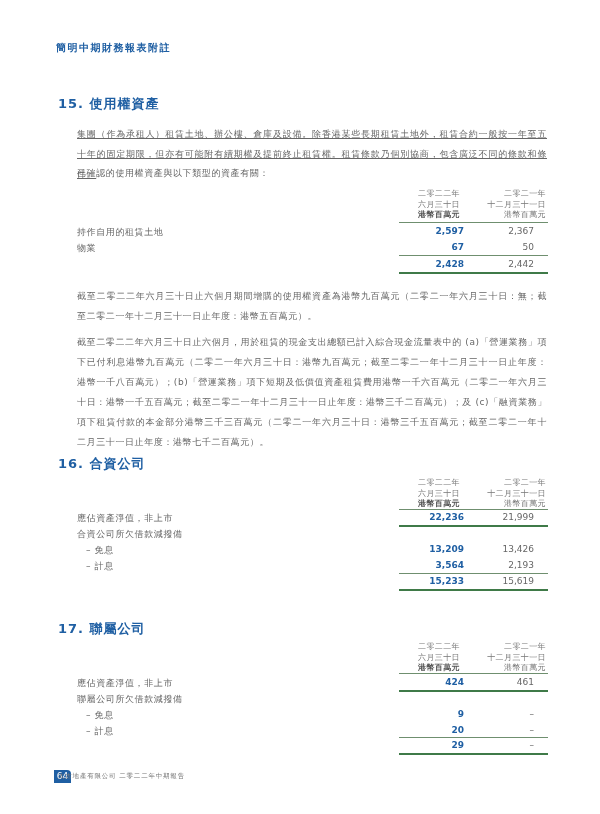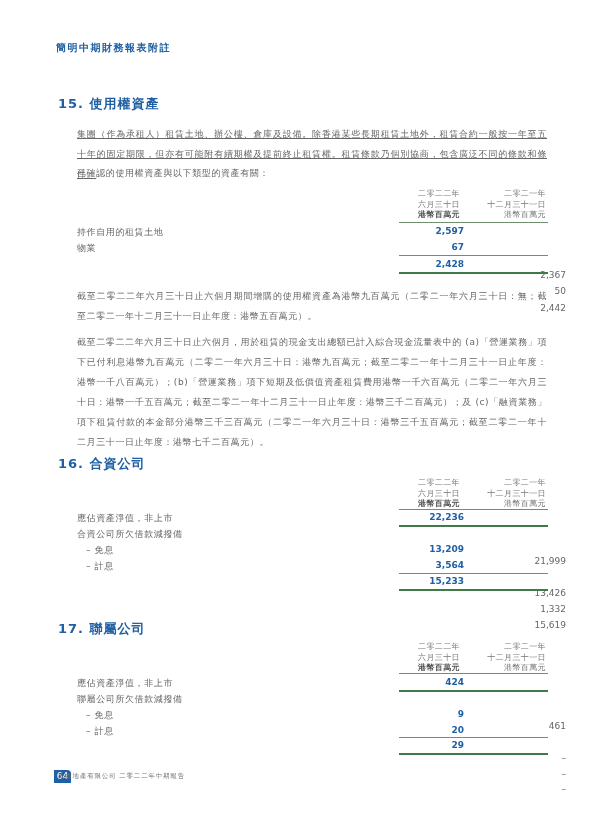--- a/index.html
+++ b/index.html
@@ -27,21 +27,21 @@
   }
   .col-head .bold { font-weight: bold; color: #555; }
   .row-label {
     position: absolute; left: 77px; font-size: 9px; color: #666; letter-spacing: 0.6px;
   }
   .row-label.indent { left: 86px; }
   .num {
     position: absolute; font-size: 9px; text-align: right; width: 70px;
   }
   .num.cur { left: 394px; color: #1f5fa3; font-weight: bold; }
-  .num.prev { left: 496px; color: #666; margin-top: 44px; }
+  .num.prev { left: 464px; color: #666; }
   .rule-thin { position: absolute; left: 399px; width: 149px; height: 1px; background: #6f8f6f; }
   .rule-thick { position: absolute; left: 399px; width: 149px; height: 2px; background: #3f7a48; }
   .page-badge {
     position: absolute; left: 25px; top: 770px; width: 17px; height: 13px;
     background: #1f5fa3; color: #fff; font-size: 9px; text-align: center; line-height: 13px;
     border-top-right-radius: 4px;
     margin-left: 29px;
   }
   .footer-text {
     position: absolute; left: 58px; top: 772px; font-size: 6.5px; color: #777; letter-spacing: 0.8px;
@@ -104,21 +104,21 @@
 <div class="rule-thick" style="top:525px;"></div>
 
 <div class="row-label" style="top:528px;">合資公司所欠借款減撥備</div>
 
 <div class="row-label indent" style="top:544px;">– 免息</div>
 <div class="num cur" style="top:544px;">13,209</div>
 <div class="num prev" style="top:544px;">13,426</div>
 
 <div class="row-label indent" style="top:560px;">– 計息</div>
 <div class="num cur" style="top:560px;">3,564</div>
-<div class="num prev" style="top:560px;">1,332</div>
+<div class="num prev" style="top:560px;">2,193</div>
 
 <div class="rule-thin" style="top:573px;"></div>
 <div class="num cur" style="top:576px;">15,233</div>
 <div class="num prev" style="top:576px;text-align:right;">15,619</div>
 <div class="rule-thick" style="top:589px;"></div>
 
 <div class="section-title" style="top:620px;">17. 聯屬公司</div>
 
 <div class="col-head" style="left:400px; top:642px; width:60px;">
   <div>二零二二年</div>

